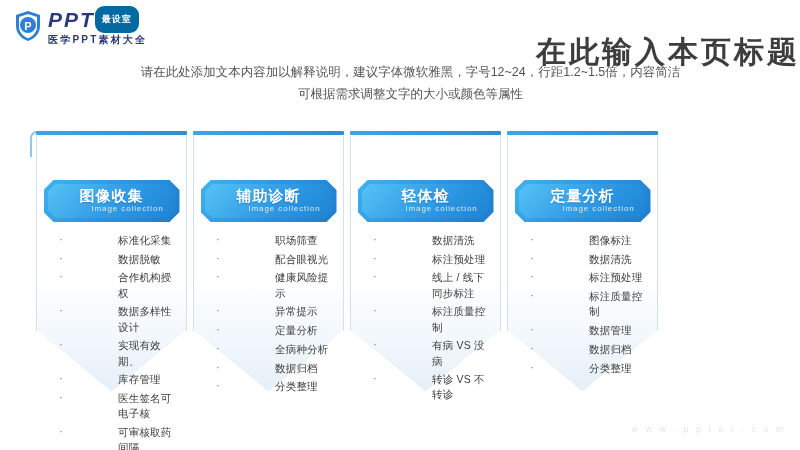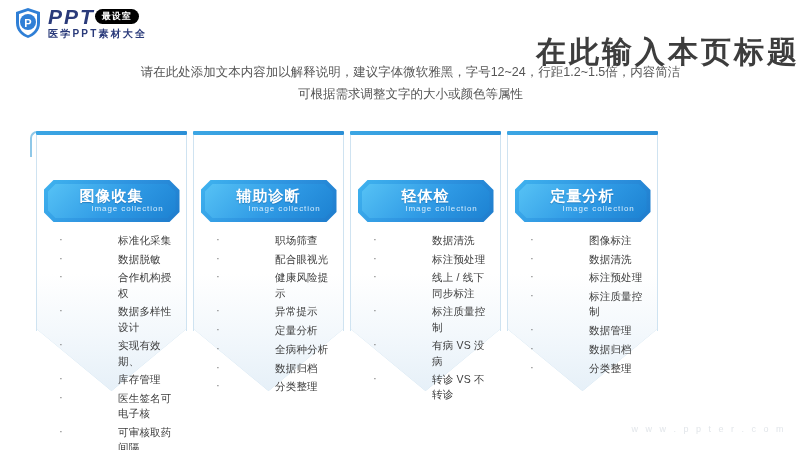--- a/index.html
+++ b/index.html
@@ -40,25 +40,25 @@
   }
   .logo-ppt {
     font-size: 21px;
     font-weight: bold;
     font-style: italic;
     color: #2a3a7a;
     letter-spacing: 2px;
     line-height: 1;
   }
   .logo-badge {
-    background: #000000;
+    background: #0369a1;
     color: #ffffff;
     font-size: 9px;
     font-weight: bold;
-    padding: 2px 7px;
+    padding: 8px 7px;
     border-radius: 9px;
     letter-spacing: 1px;
     line-height: 1.2;
     white-space: nowrap;
   }
   .logo-sub {
     font-size: 10px;
     color: #2a3a7a;
     letter-spacing: 2.2px;
     line-height: 1.2;

